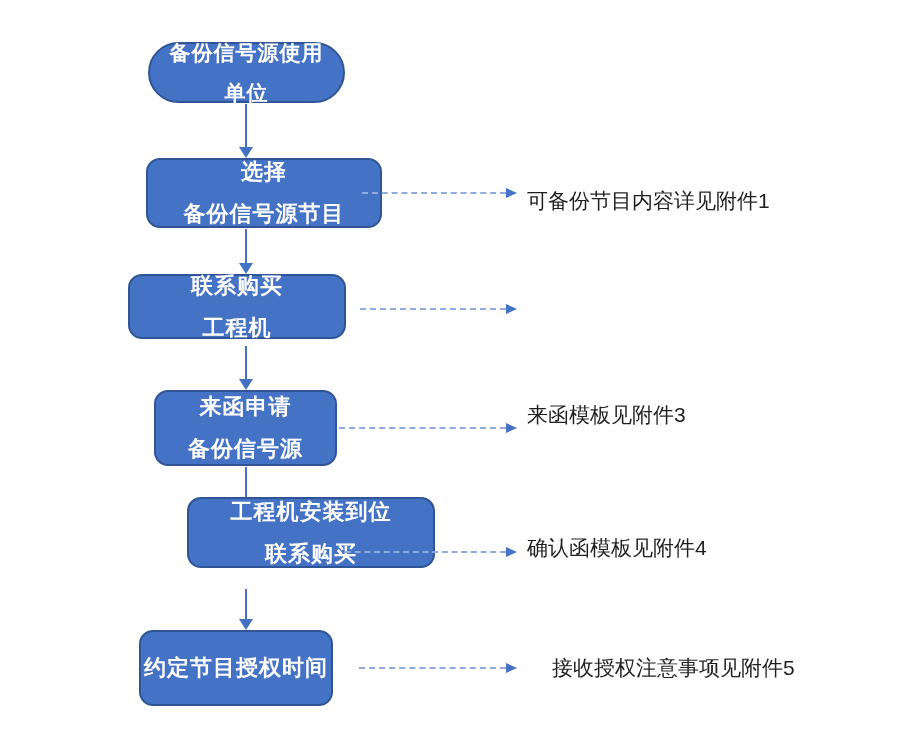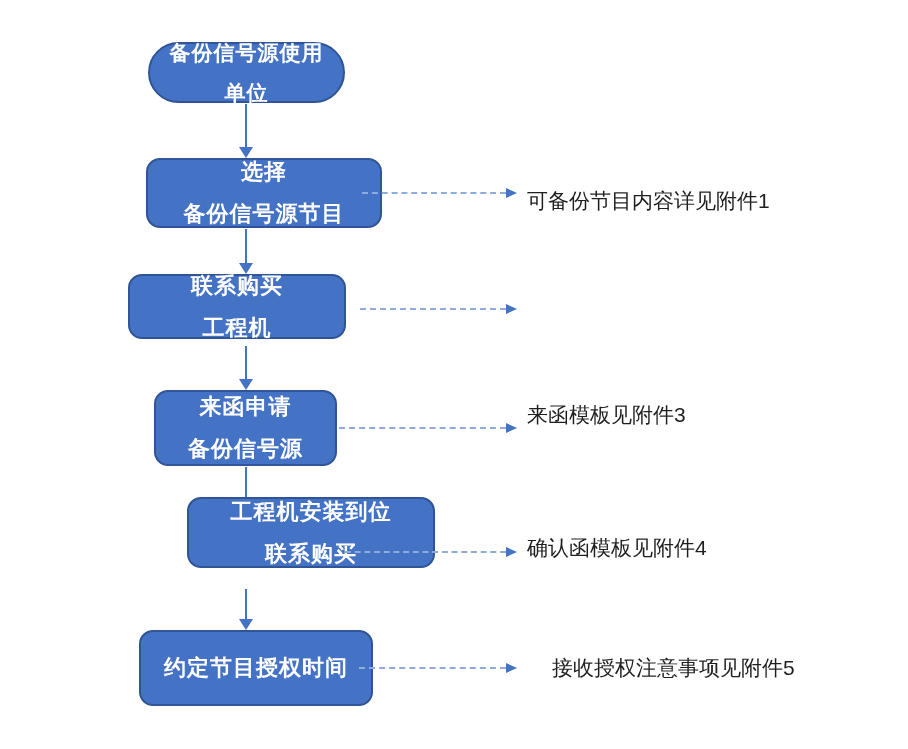--- a/index.html
+++ b/index.html
@@ -118,21 +118,21 @@
     <span class="nline">工程机</span>
   </div>
   <div class="node" style="left:154px; top:390px; width:183px; height:76px;">
     <span class="nline">来函申请</span>
     <span class="nline">备份信号源</span>
   </div>
   <div class="node" style="left:139px; top:497px; width:248px; height:71px;margin-left:48px;">
     <span class="nline">工程机安装到位</span>
     <span class="nline">联系购买</span>
   </div>
-  <div class="node" style="left:139px; top:630px; width:234px; height:76px;">
+  <div class="node" style="left:139px; top:630px; width:194px; height:76px;">
     <span class="nline">约定节目授权时间</span>
 
   </div>
 
   <div class="dconn" style="left:362px; top:187px; width:155px;">
     <div class="dline"></div>
     <div class="darrow"></div>
   </div>
   <div class="dconn" style="left:360px; top:303px; width:157px;">
     <div class="dline"></div>

